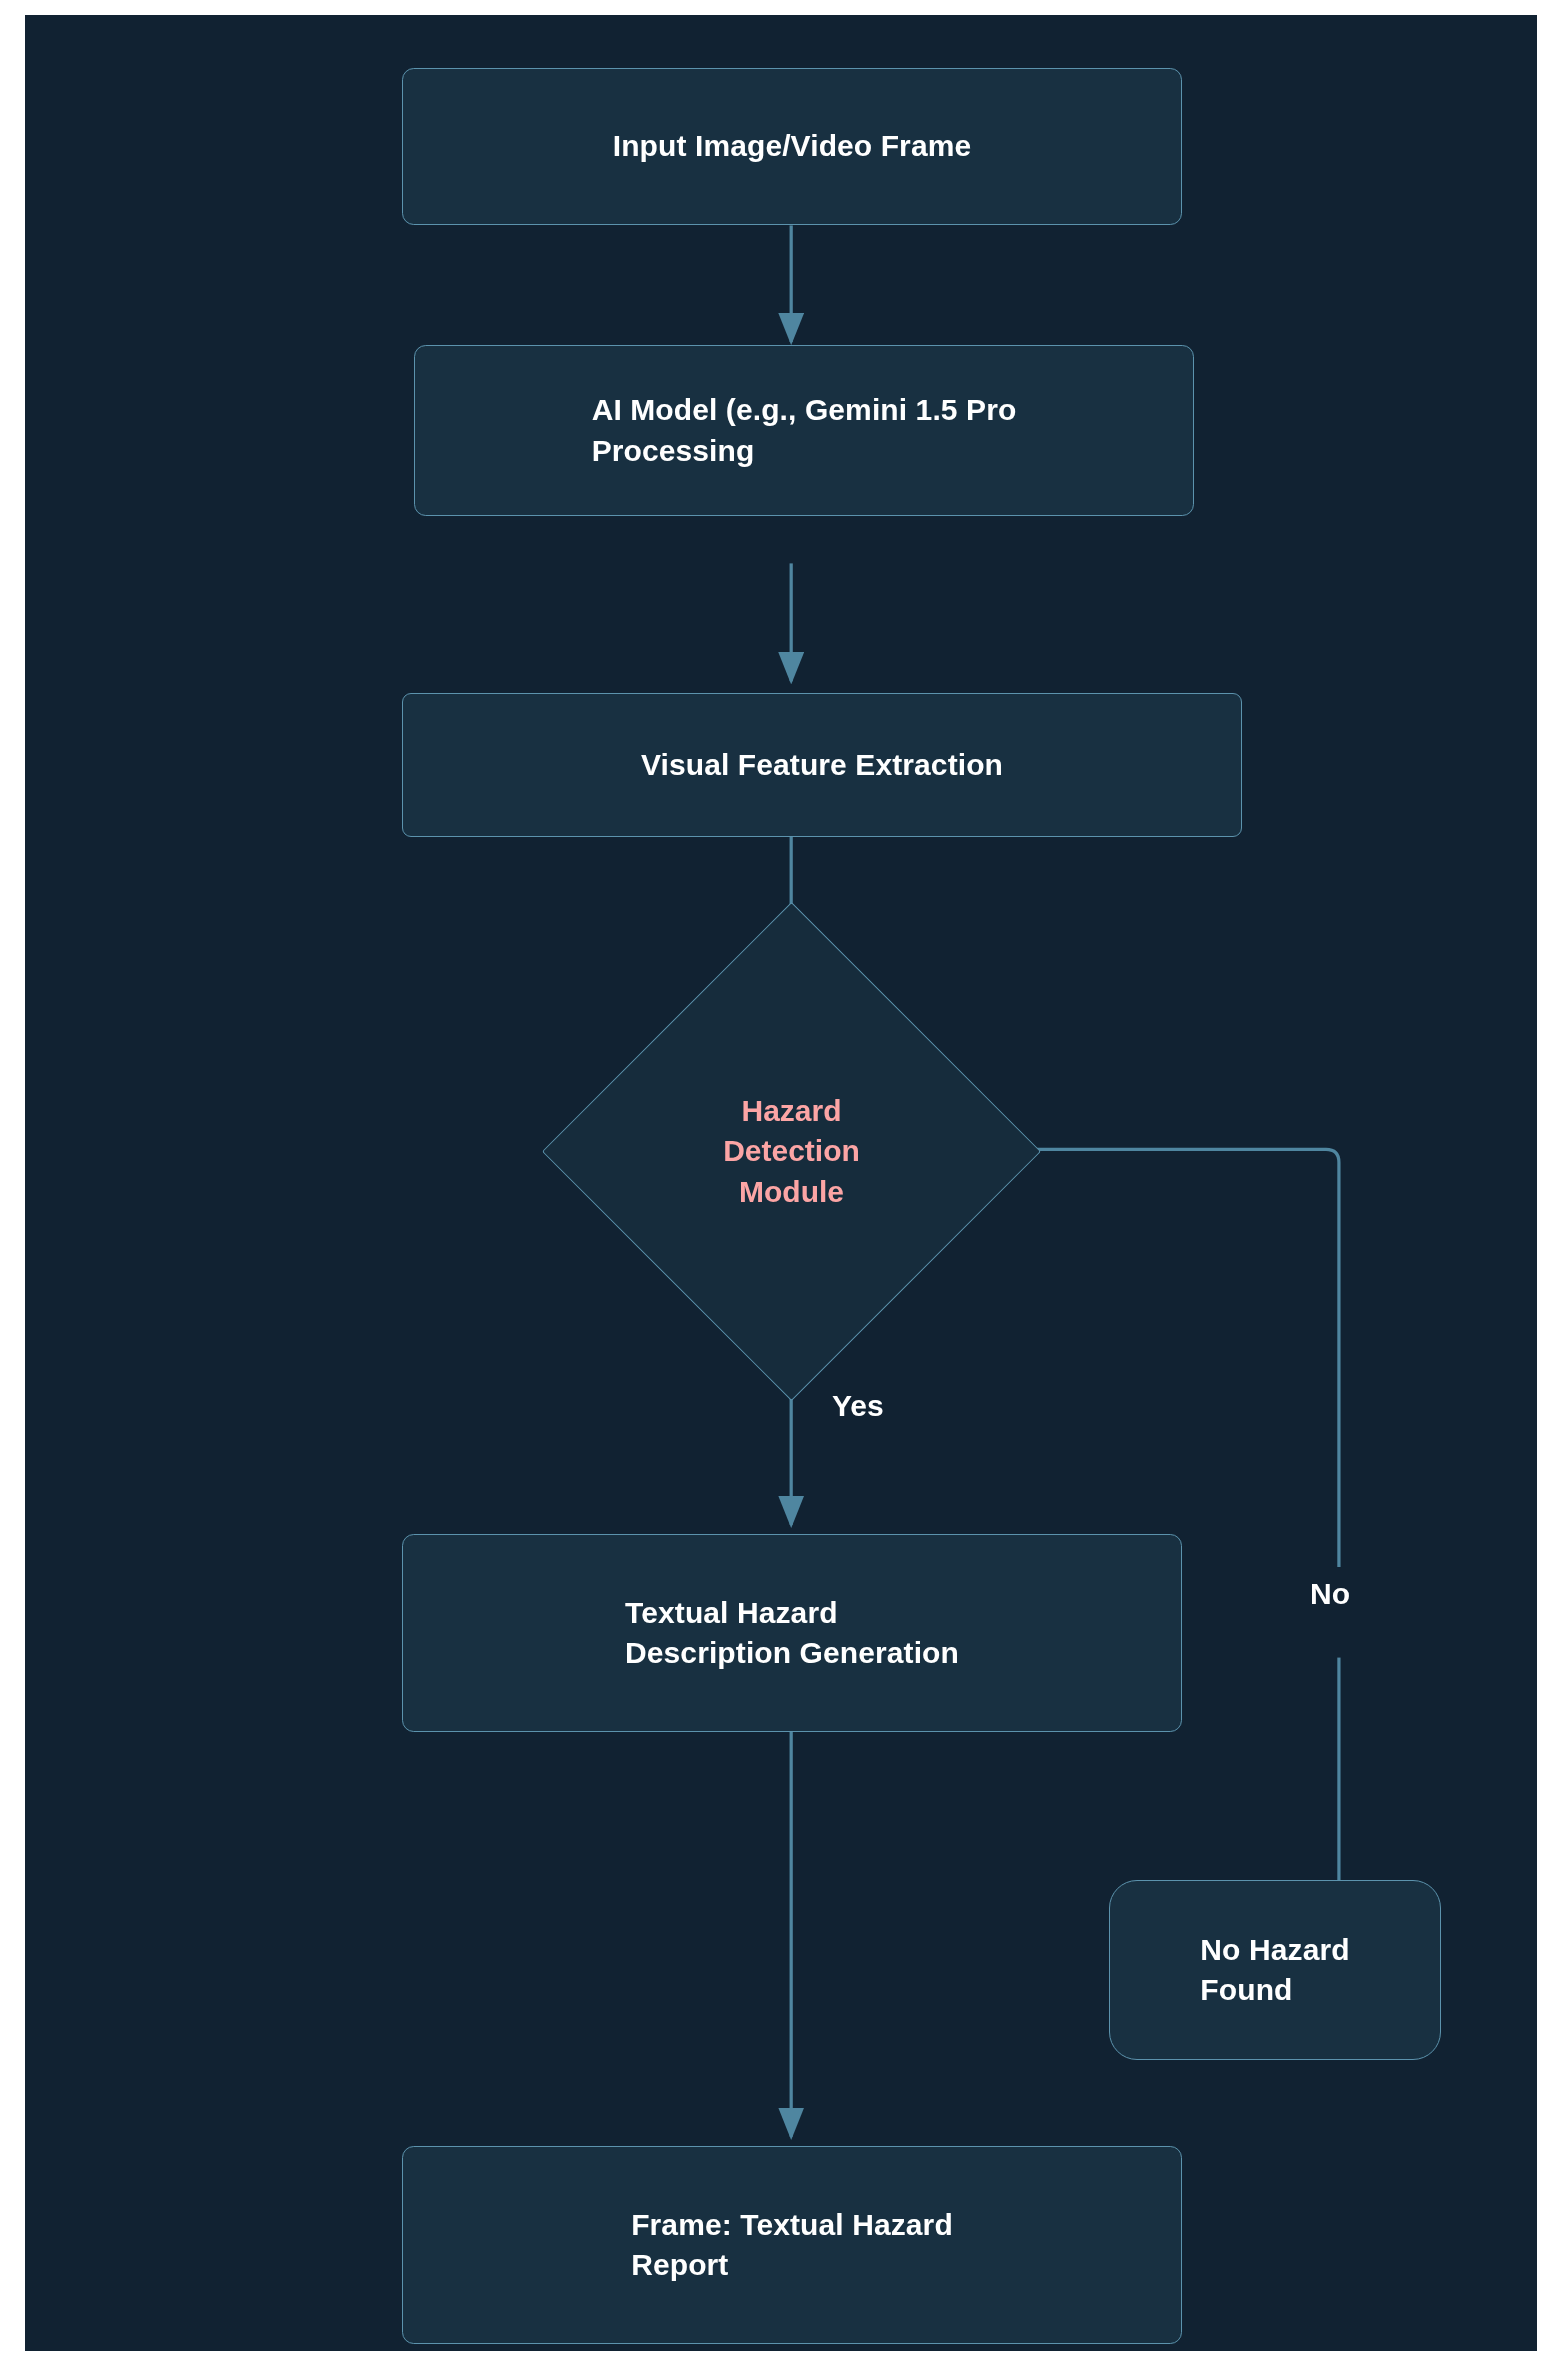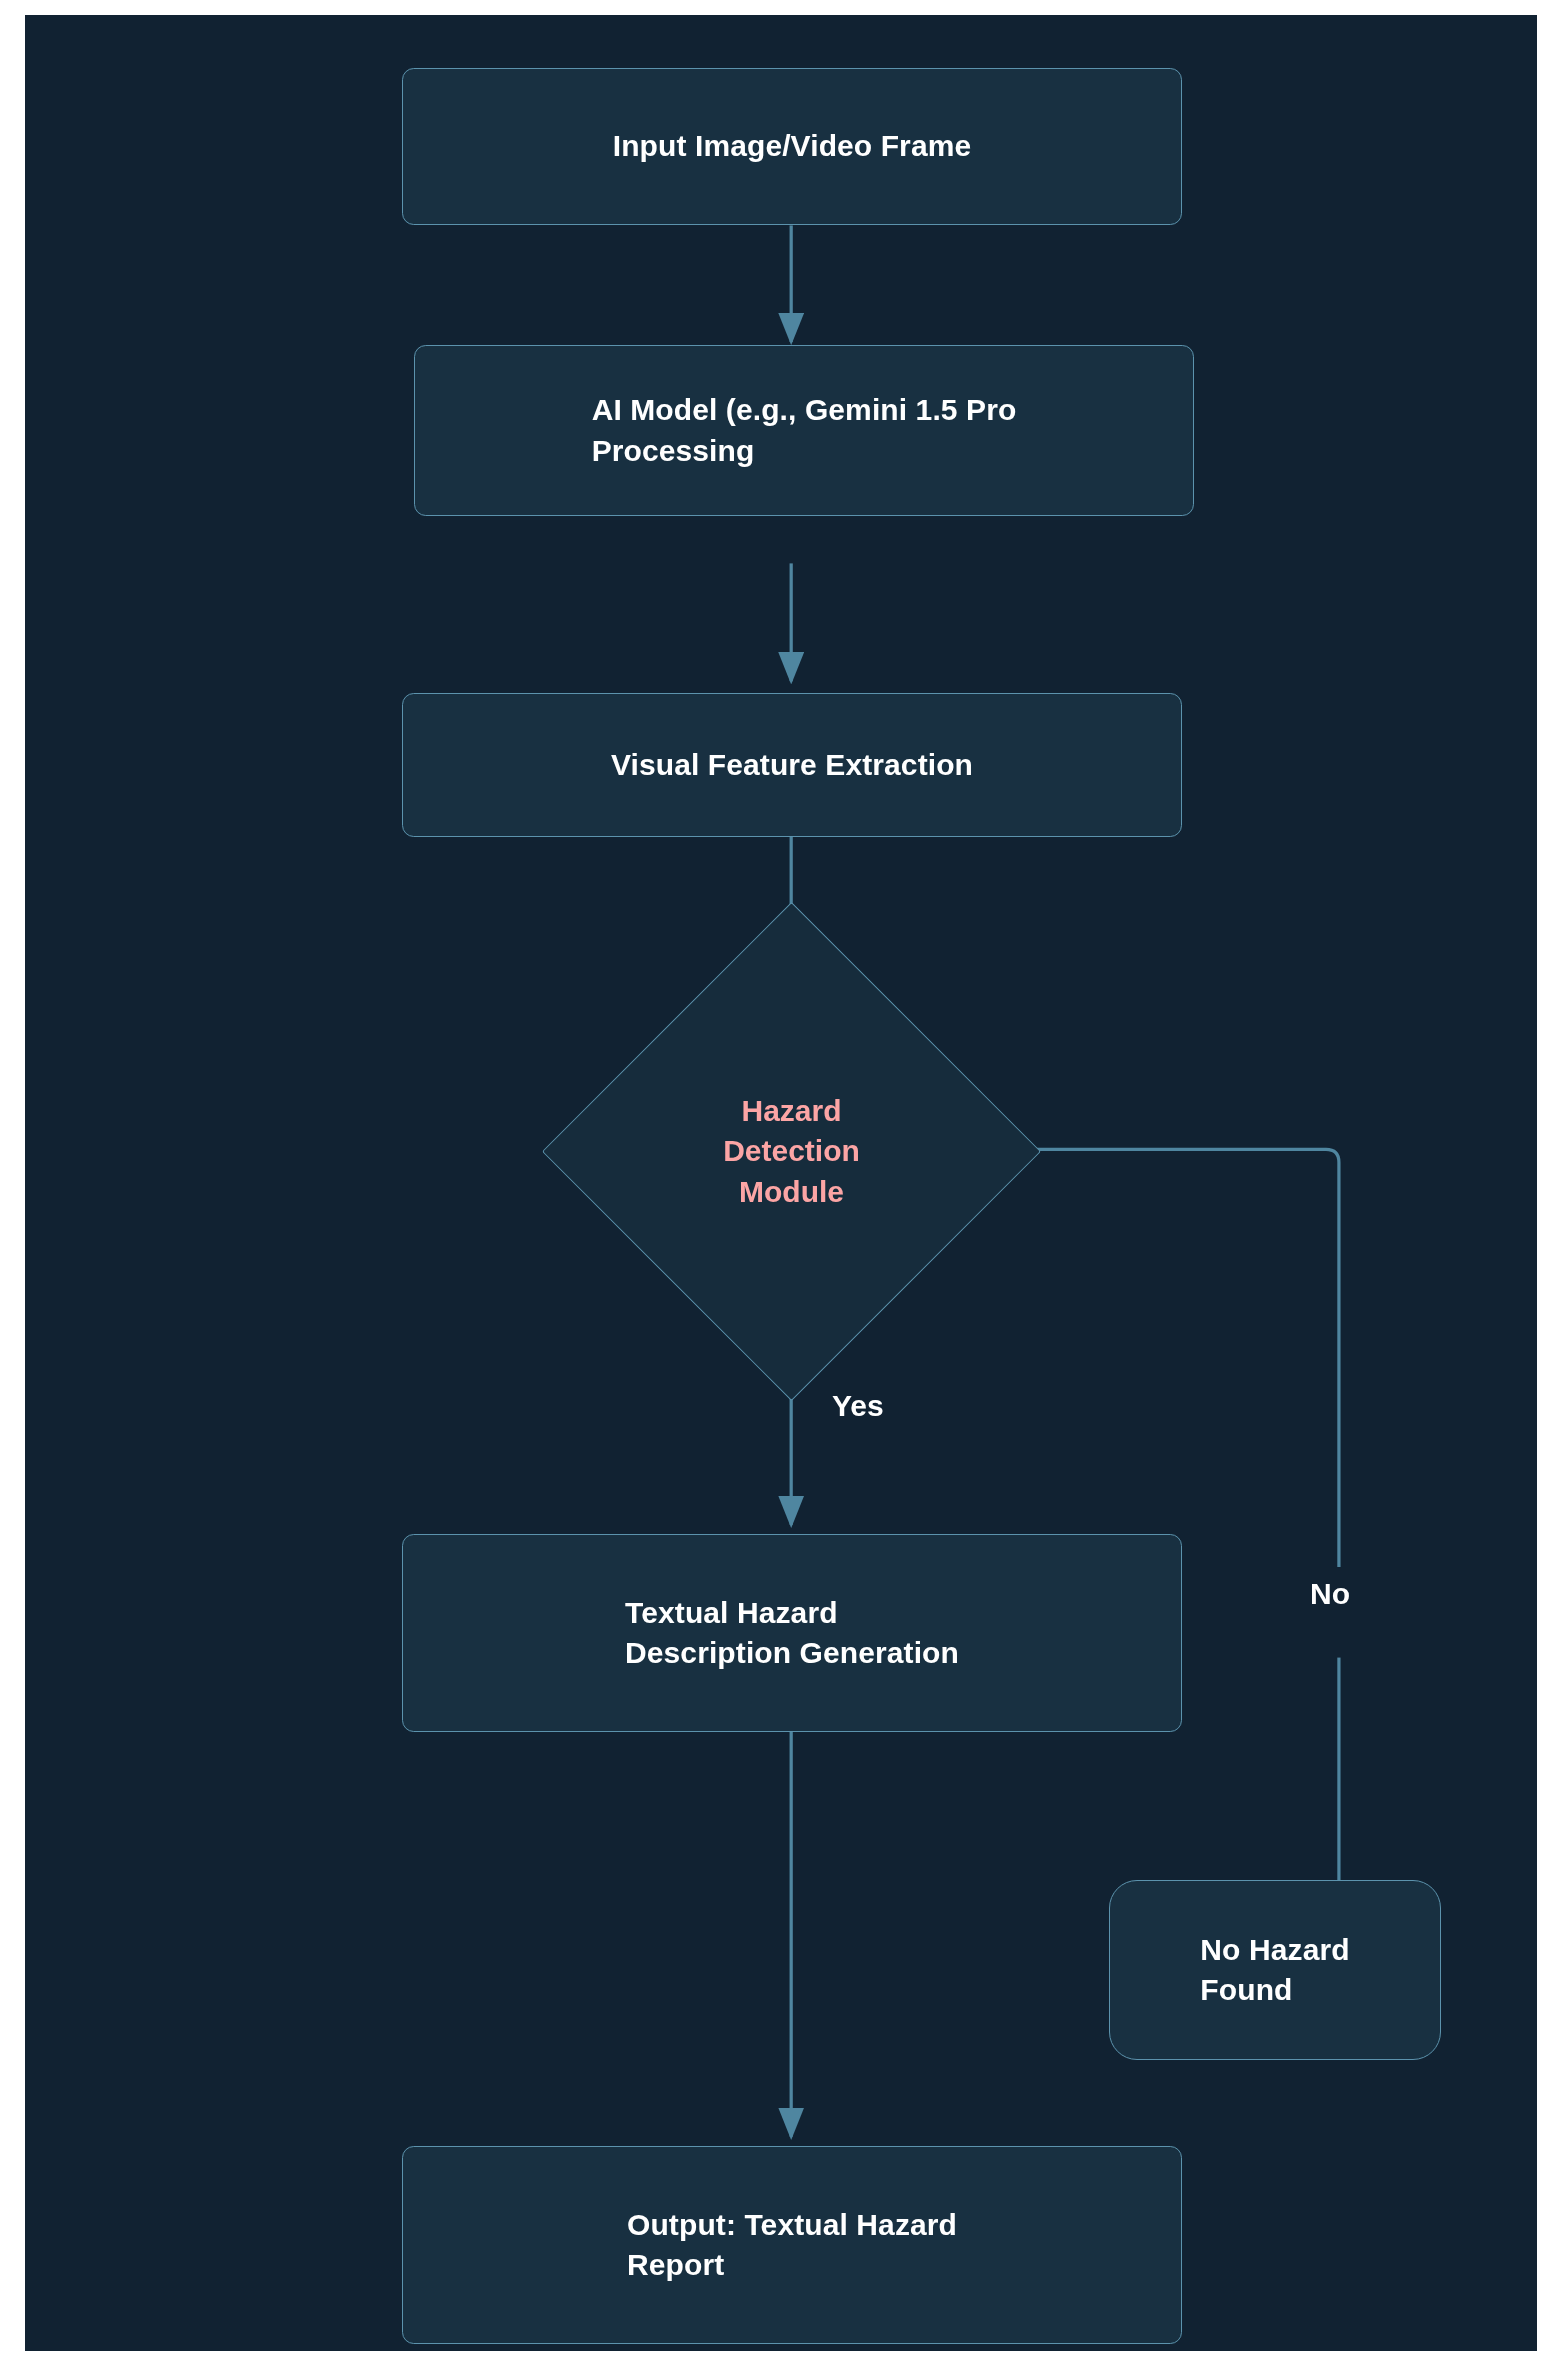--- a/index.html
+++ b/index.html
@@ -131,37 +131,37 @@
       <g>
         <line x1="1222" y1="2672" x2="1222" y2="3300" stroke="#4f86a0" stroke-width="5" marker-end="url(#arrowhead)"></line>
       </g>
     </svg>
 
     <div class="node" style="left:402px; top:68px; width:780px; height:157px;">Input Image/Video Frame</div>
 
     <div class="node" style="left:414px; top:345px; width:780px; height:171px;">AI Model (e.g., Gemini 1.5 Pro
 Processing</div>
 
-    <div class="node" style="left:402px; top:693px; width:780px; height:144px;">Visual Feature Extraction</div>
+    <div class="node" style="left:402px; top:693px; width:840px; height:144px;border-radius:9px;">Visual Feature Extraction</div>
 
     <div class="diamond-wrap" style="left:615px; top:975px; width:353px; height:353px;">
       <div class="diamond-shape"></div>
       <div class="diamond-label">Hazard
 Detection
 Module</div>
     </div>
 
     <div class="edge-label" style="left:832px; top:1389px;text-align:center;">Yes</div>
 
     <div class="edge-label" style="left:1310px; top:1577px;text-align:right;">No</div>
 
     <div class="node" style="left:402px; top:1534px; width:780px; height:198px;">Textual Hazard
 Description Generation</div>
 
     <div class="node" style="left:1109px; top:1880px; width:332px; height:180px;border-radius:28px;">No Hazard
 Found</div>
 
-    <div class="node" style="left:402px; top:2146px; width:780px; height:198px;">Output: Textual Hazard
+    <div class="node" style="left:402px; top:2146px; width:780px; height:198px;">Frame: Textual Hazard
 Report</div>
 
   </div>
 </div>
 
 
 </body></html>

